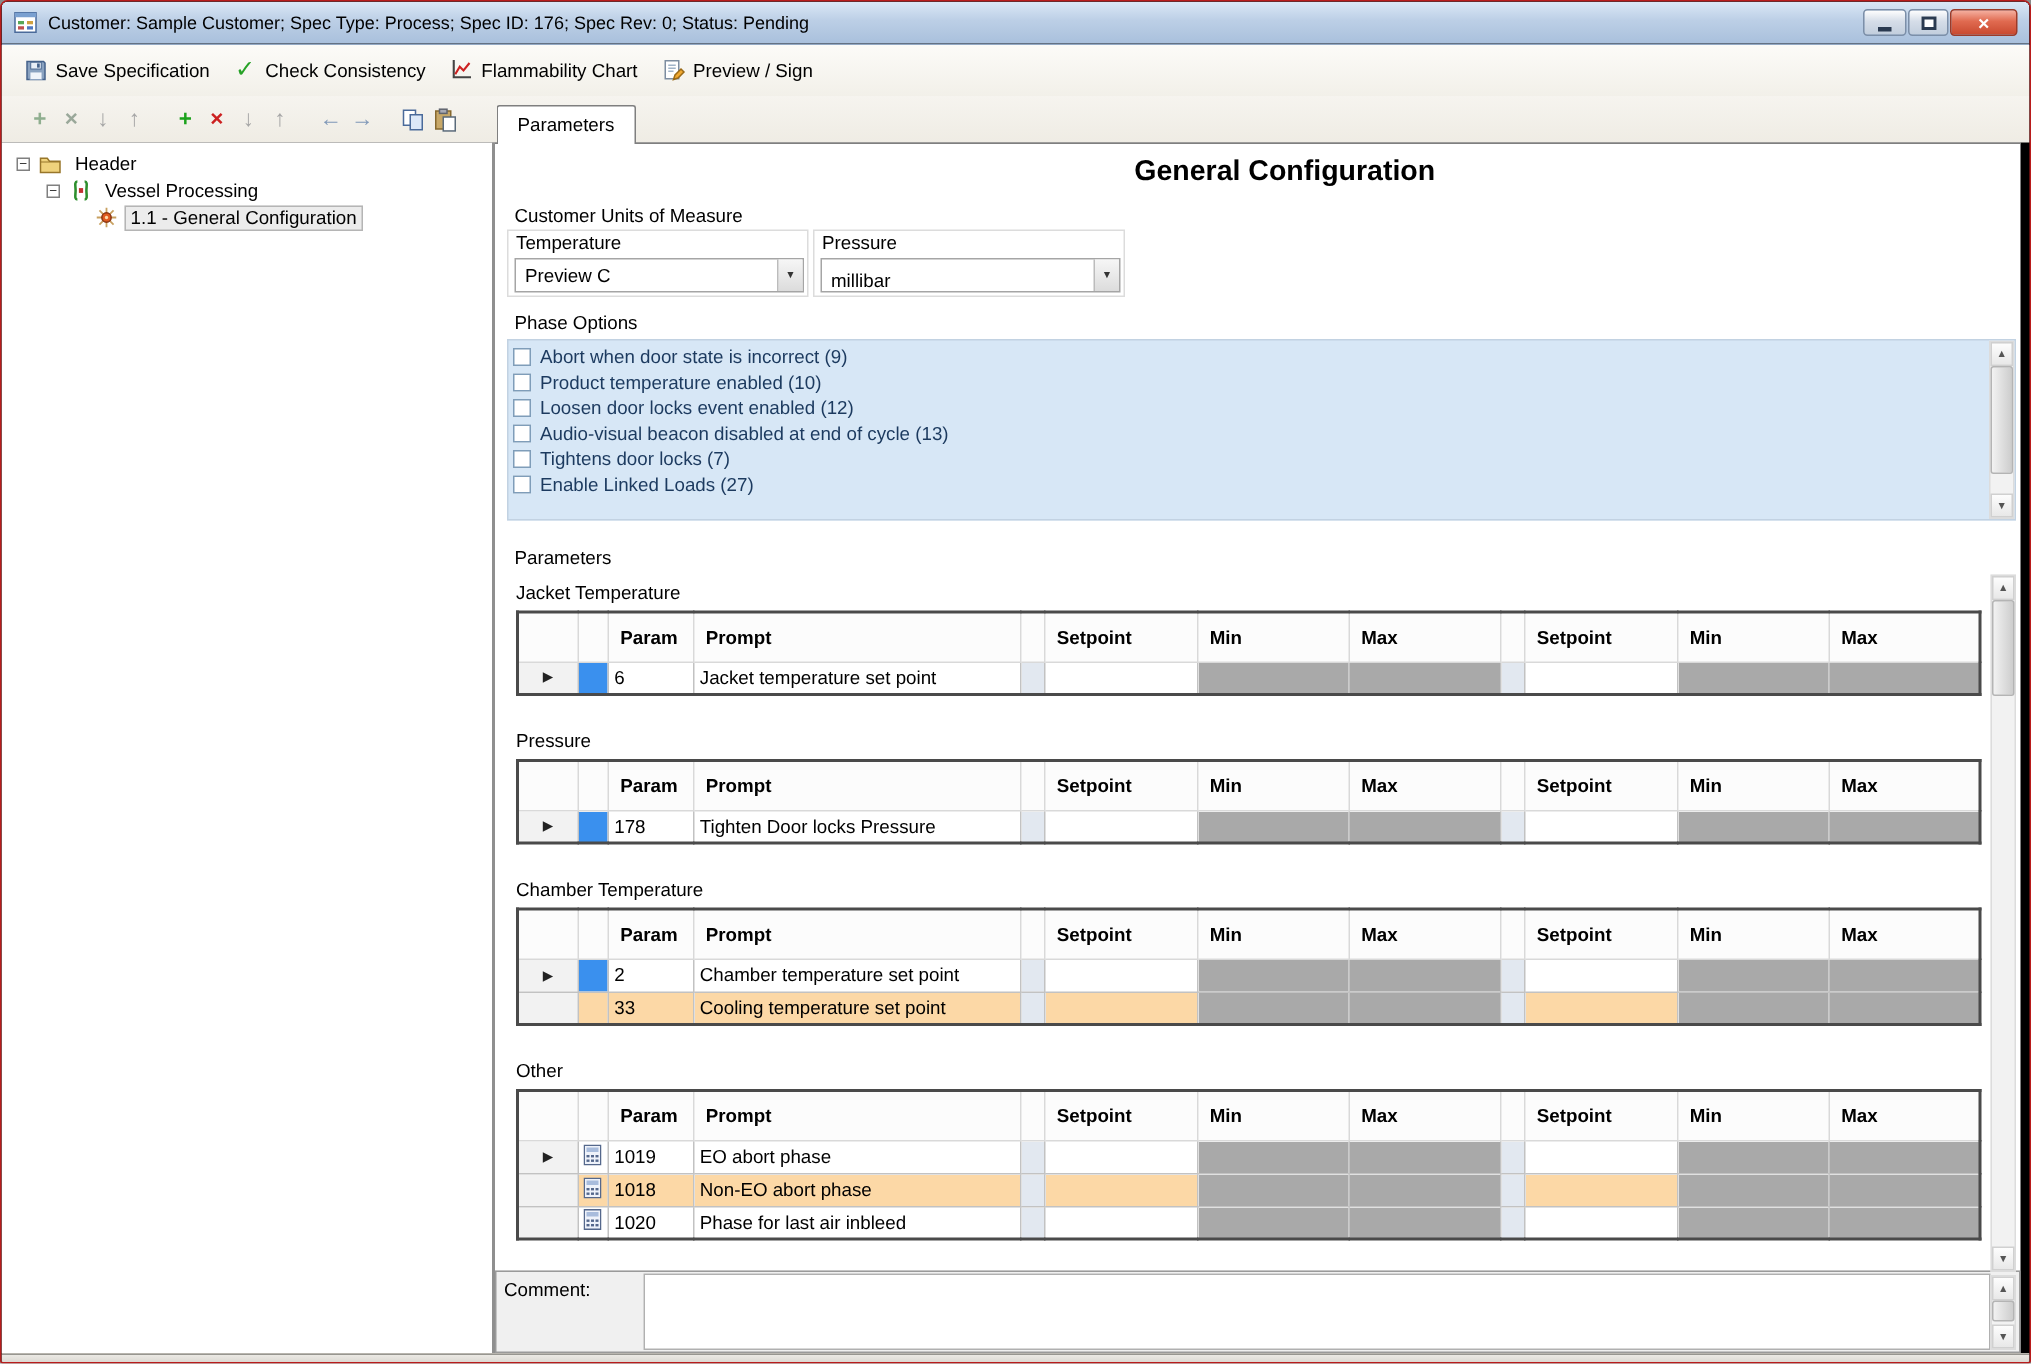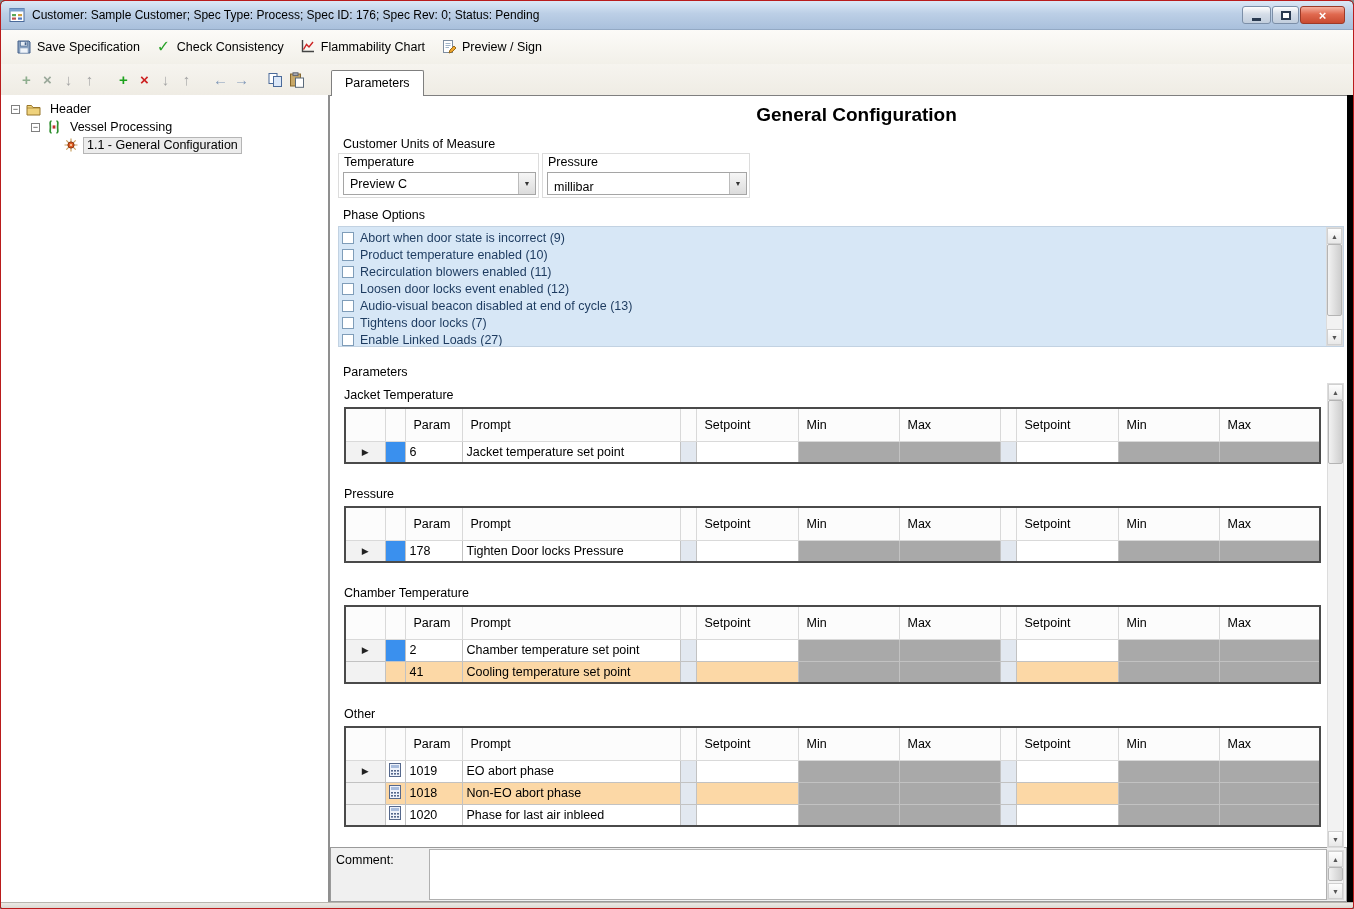--- a/index.html
+++ b/index.html
@@ -44,21 +44,21 @@
   
   .phase-list{position:absolute;left:8px;top:130px;width:1006px;height:121px;background:#d7e7f6;border:1px solid #c2d2e2;padding-top:2px;overflow:hidden;}
   .phase-row{height:17px;display:flex;align-items:center;padding-left:3px;}
   .cb{width:12px;height:12px;background:#fff;border:1px solid #7f9db9;margin-right:6px;flex:none;}
   .phase-text{font-size:12.5px;color:#1c3a5f;white-space:nowrap;}
   
   .params-region{position:absolute;left:8px;top:287px;width:988px;height:465px;overflow:hidden;padding-top:4px;}
   .pgroup{margin-bottom:22px;}
   .pgroup-title{height:16px;line-height:16px;padding-left:6px;margin-bottom:4px;font-size:12.5px;}
   .ptable{border-collapse:collapse;table-layout:fixed;margin-left:6px;width:977px;background:#fff;border:2px solid #4a4a4a;}
-  .ptable th{height:33px;font-weight:normal;text-align:left;padding:0 0 0 8px;font-size:12.5px;border:1px solid #d9d9d9;background:#fcfcfc;white-space:nowrap;overflow:hidden;}
+  .ptable th{height:33px;font-weight:bold;text-align:left;padding:0 0 0 8px;font-size:12.5px;border:1px solid #d9d9d9;background:#fcfcfc;white-space:nowrap;overflow:hidden;}
   .ptable td{height:21px;font-size:12.5px;padding:0 4px;border:1px solid #c2c2c2;background:#fff;white-space:nowrap;overflow:hidden;}
   .ptable tr{height:22px;}
   .ptable td.csel{background:#f2f2f2;text-align:center;font-size:9px;padding:0;color:#222;}
   .ptable td.cmark{padding:0;text-align:center;vertical-align:middle;}
   .ptable td.cmark.blue{background:#3a90ee;}
   .ptable td.cgray{background:#a9a9a9;}
   .ptable td.csep{background:#e2e8f0;}
   .ptable td.hl{background:#fcd8a6;}
   
   .vscroll{position:absolute;width:17px;background:#f2f2f2;border:1px solid #dcdcdc;display:flex;flex-direction:column;z-index:4;}
@@ -243,24 +243,20 @@
     <div class="phase-row">
           <span class="cb"></span>
           <span class="phase-text">Abort when door state is incorrect (9)</span>
         </div>
         <div class="phase-row">
           <span class="cb"></span>
           <span class="phase-text">Product temperature enabled (10)</span>
         </div>
         <div class="phase-row">
           <span class="cb"></span>
-          <span class="phase-text">Recirculation blowers enabled (11)</span>
-        </div>
-        <div class="phase-row">
-          <span class="cb"></span>
           <span class="phase-text">Loosen door locks event enabled (12)</span>
         </div>
         <div class="phase-row">
           <span class="cb"></span>
           <span class="phase-text">Audio-visual beacon disabled at end of cycle (13)</span>
         </div>
         <div class="phase-row">
           <span class="cb"></span>
           <span class="phase-text">Tightens door locks (7)</span>
         </div>
@@ -413,21 +409,21 @@
                 <td class="cgray"></td>
                 <td class="cgray"></td>
                 <td class="csep"></td>
                 <td class=""></td>
                 <td class="cgray"></td>
                 <td class="cgray"></td>
               </tr>
               <tr>
                 <td class="csel"></td>
                 <td class="cmark hl"></td>
-                <td class="hl">41</td>
+                <td class="hl">33</td>
                 <td class="hl">Cooling temperature set point</td>
                 <td class="csep"></td>
                 <td class="hl"></td>
                 <td class="cgray"></td>
                 <td class="cgray"></td>
                 <td class="csep"></td>
                 <td class="hl"></td>
                 <td class="cgray"></td>
                 <td class="cgray"></td>
               </tr>

